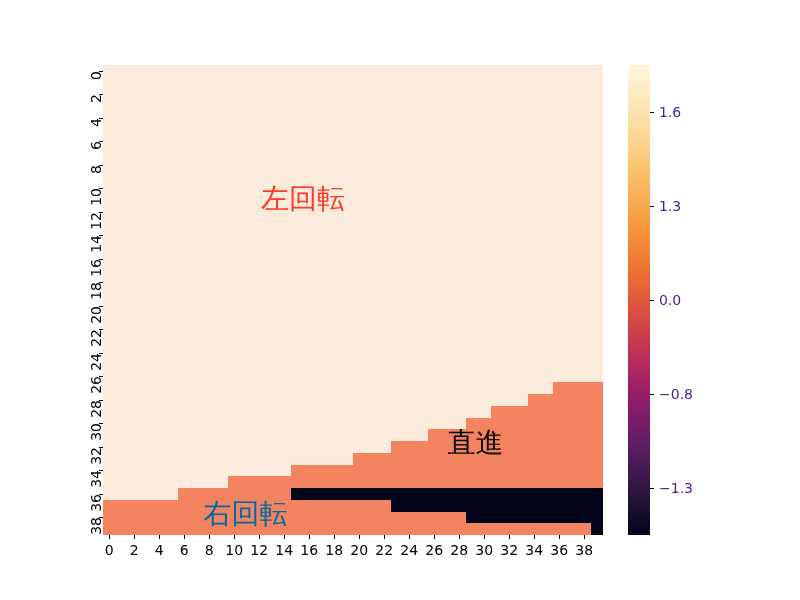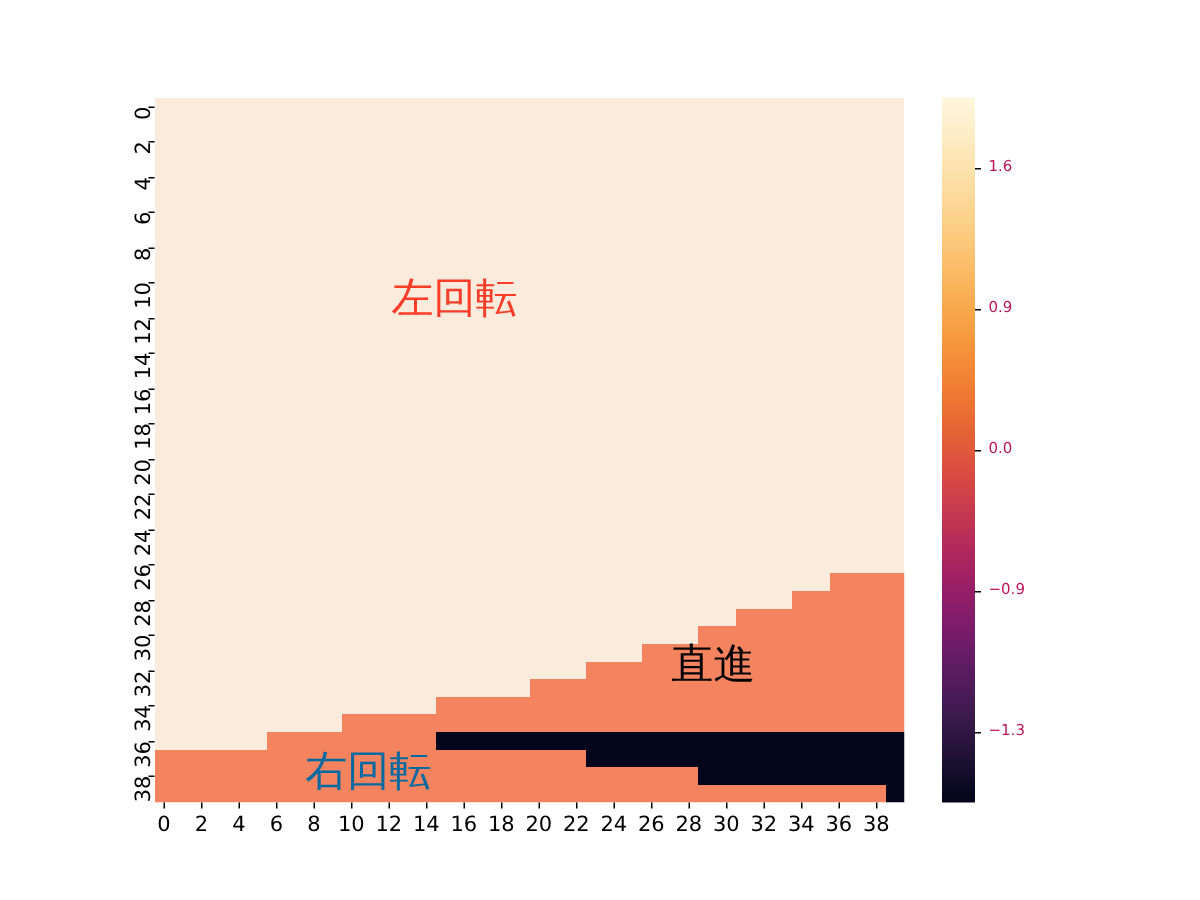--- a/index.html
+++ b/index.html
@@ -23,21 +23,21 @@
   .lbl-y span{display:inline-block;white-space:nowrap;}
 
   
   .annot{position:absolute;font-size:28px;white-space:nowrap;
          font-family:Liberation Serif, serif;}
 
   
   #cbar{position:absolute;left:628px;top:65px;width:22px;height:470px;}
   #cbar-grad{position:absolute;inset:0;}
   .cb-tick{position:absolute;left:650px;width:4px;height:1px;background:#000;}
-  .cb-lbl{position:absolute;left:659px;font-size:10px;color:#be185d;line-height:14px;}
+  .cb-lbl{position:absolute;left:659px;font-size:14px;color:#4c1d95;line-height:14px;}
 </style>
 </head>
 <body>
 
 <div id="fig">
 
   <div id="plot">
     <svg id="grid" viewBox="0 0 40 40" preserveAspectRatio="none">
         <rect x="0" y="0" width="40" height="1" fill="#faebdd" shape-rendering="crispEdges"></rect>
         <rect x="0" y="1" width="40" height="1" fill="#faebdd" shape-rendering="crispEdges"></rect>
@@ -186,22 +186,22 @@
       <div class="lbl-y" style="top: 510.375px; left: 70px;"><span>38</span></div>
     </div>
 
   <div id="cbar">
     <div id="cbar-grad" style="background: linear-gradient(rgb(254, 246, 221) 0%, rgb(253, 242, 210) 2.5%, rgb(253, 237, 199) 5%, rgb(253, 232, 187) 7.5%, rgb(252, 227, 175) 10%, rgb(252, 221, 162) 12.5%, rgb(252, 215, 150) 15%, rgb(251, 208, 137) 17.5%, rgb(251, 201, 124) 20%, rgb(251, 194, 112) 22.5%, rgb(250, 185, 100) 25%, rgb(249, 177, 88) 27.5%, rgb(248, 168, 77) 30%, rgb(247, 159, 68) 32.5%, rgb(246, 149, 60) 35%, rgb(244, 139, 55) 37.5%, rgb(241, 129, 52) 40%, rgb(238, 119, 50) 42.5%, rgb(234, 109, 51) 45%, rgb(230, 99, 54) 47.5%, rgb(224, 89, 58) 50%, rgb(218, 79, 64) 52.5%, rgb(211, 70, 69) 55%, rgb(203, 61, 76) 57.5%, rgb(194, 53, 82) 60%, rgb(184, 45, 88) 62.5%, rgb(173, 39, 94) 65%, rgb(162, 34, 99) 67.5%, rgb(150, 30, 103) 70%, rgb(137, 29, 106) 72.5%, rgb(124, 28, 105) 75%, rgb(111, 28, 104) 77.5%, rgb(98, 28, 99) 80%, rgb(85, 28, 93) 82.5%, rgb(72, 27, 86) 85%, rgb(60, 25, 77) 87.5%, rgb(48, 22, 67) 90%, rgb(36, 19, 56) 92.5%, rgb(24, 15, 46) 95%, rgb(13, 10, 36) 97.5%, rgb(3, 4, 26) 100%);"></div>
   </div>
   <div id="cbticks">
       <div class="cb-tick" style="top: 112px;"></div>
       <div class="cb-lbl" style="top: 105px;">1.6</div>
       <div class="cb-tick" style="top: 206px;"></div>
-      <div class="cb-lbl" style="top: 199px;">0.9</div>
+      <div class="cb-lbl" style="top: 199px;">1.3</div>
       <div class="cb-tick" style="top: 300px;"></div>
       <div class="cb-lbl" style="top: 293px;">0.0</div>
       <div class="cb-tick" style="top: 394px;"></div>
-      <div class="cb-lbl" style="top: 387px;">−0.9</div>
+      <div class="cb-lbl" style="top: 387px;">−0.8</div>
       <div class="cb-tick" style="top: 488px;"></div>
       <div class="cb-lbl" style="top: 481px;">−1.3</div>
     </div>
 
 </div>
 
 </body></html>

